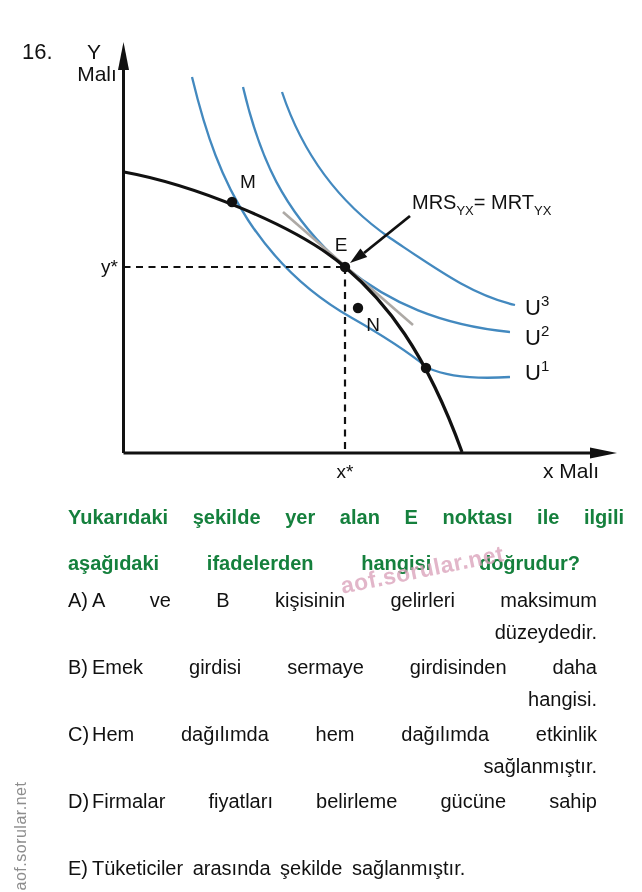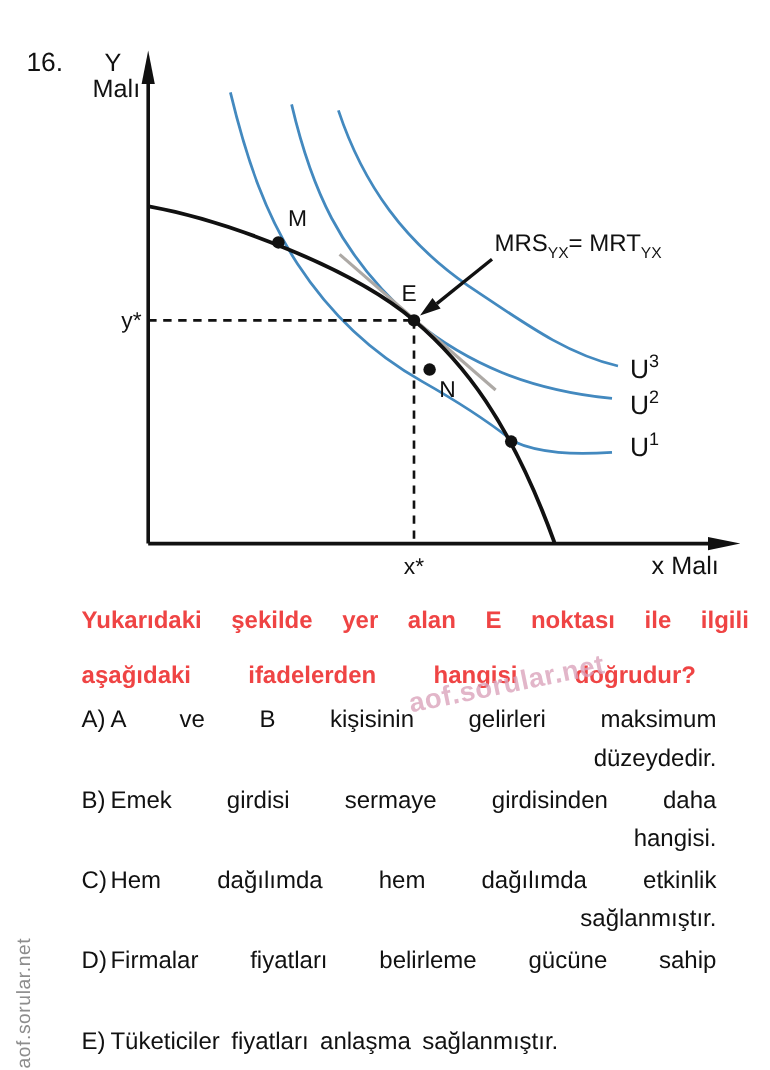--- a/index.html
+++ b/index.html
@@ -22,21 +22,21 @@
   
   #figure-svg { left: 0; top: 0; }
   #figure-svg text {
     font-family: "Liberation Sans", sans-serif;
     fill: #111;
   }
 
   
   #question {
     left: 68px; top: 502px; width: 556px;
-    font-size: 20px; font-weight: bold; color: #ef4444;
+    font-size: 20px; font-weight: bold; color: #15803d;
     line-height: 30px;
   }
   #question .q-line1 { text-align: justify; text-align-last: justify; }
   #question .q-line2 { width: 512px; text-align: justify; text-align-last: justify; margin-top: 16px; }
 
   
   .option {
     left: 68px; width: 560px;
     font-size: 20px; color: #111;
     line-height: 32px;
@@ -158,19 +158,19 @@
 <div class="abs option" id="option-d">
   <span class="opt-label">D)</span>
   <div class="opt-body">
     <div class="opt-line1">Firmalar fiyatları belirleme gücüne sahip</div>
   </div>
 </div>
 
 <div class="abs option" id="option-e">
   <span class="opt-label">E)</span>
   <div class="opt-body">
-    <div class="opt-line1 no-justify">Tüketiciler fiyatları anlaşma sağlanmıştır.</div>
+    <div class="opt-line1 no-justify">Tüketiciler arasında şekilde sağlanmıştır.</div>
 
   </div>
 </div>
 
 <div class="abs" id="watermark-diagonal">aof.sorular.net</div>
 <div class="abs" id="watermark-left">aof.sorular.net</div>
 
 </body></html>

